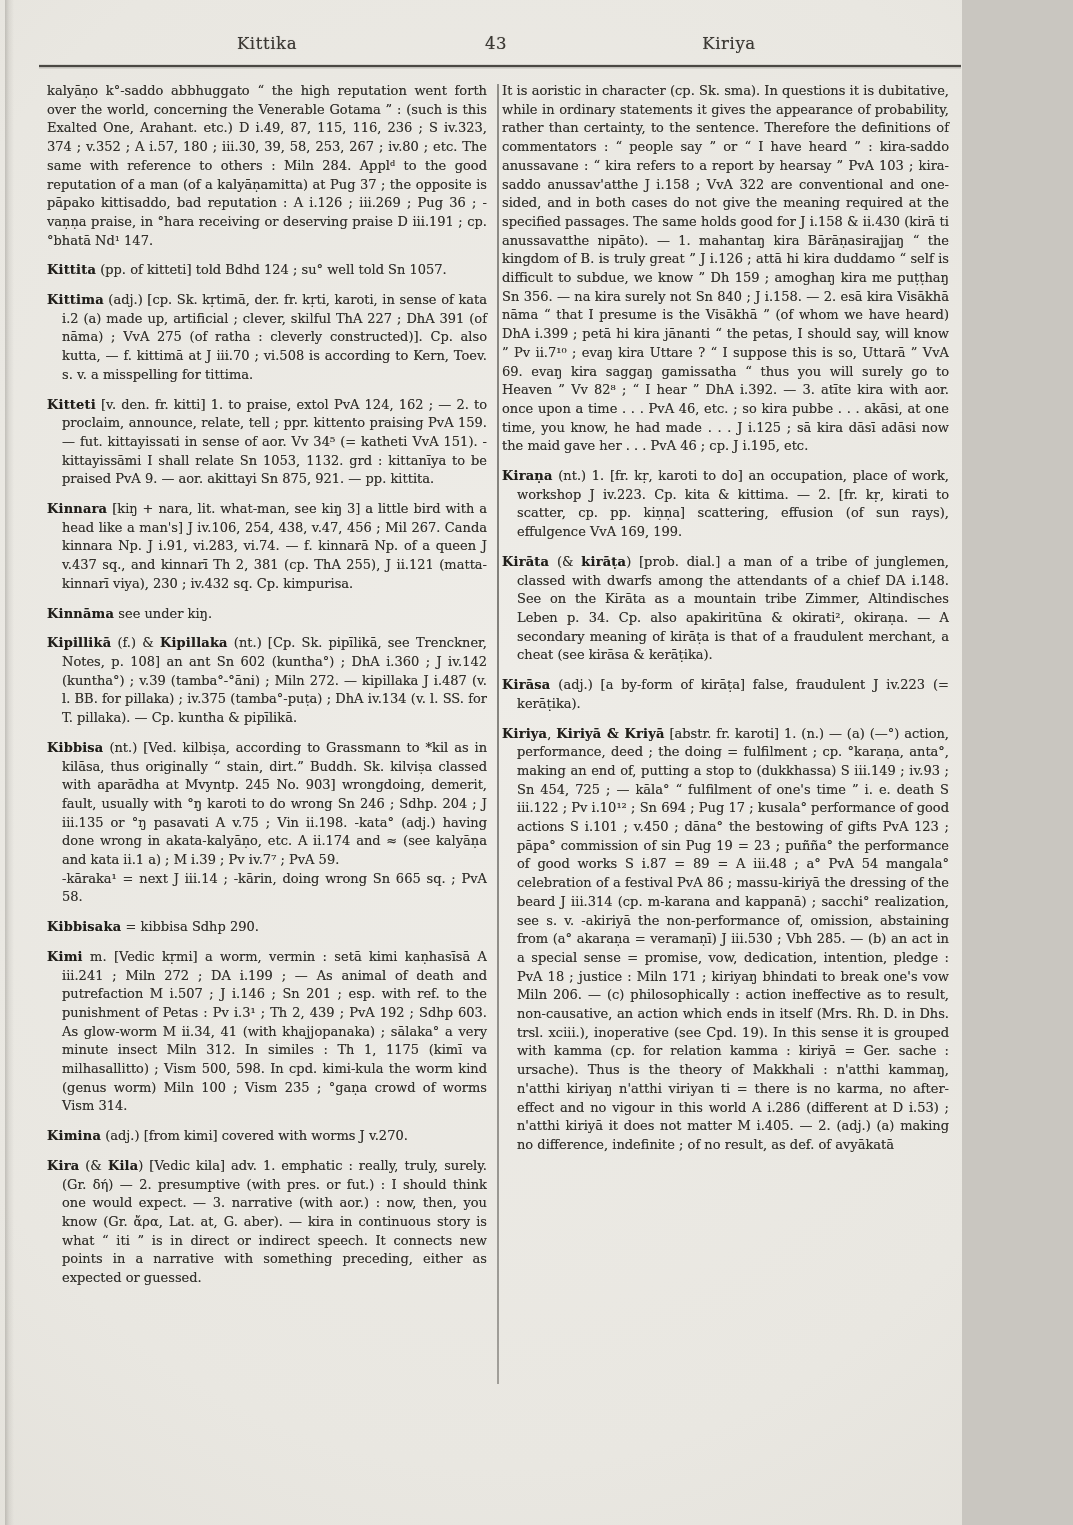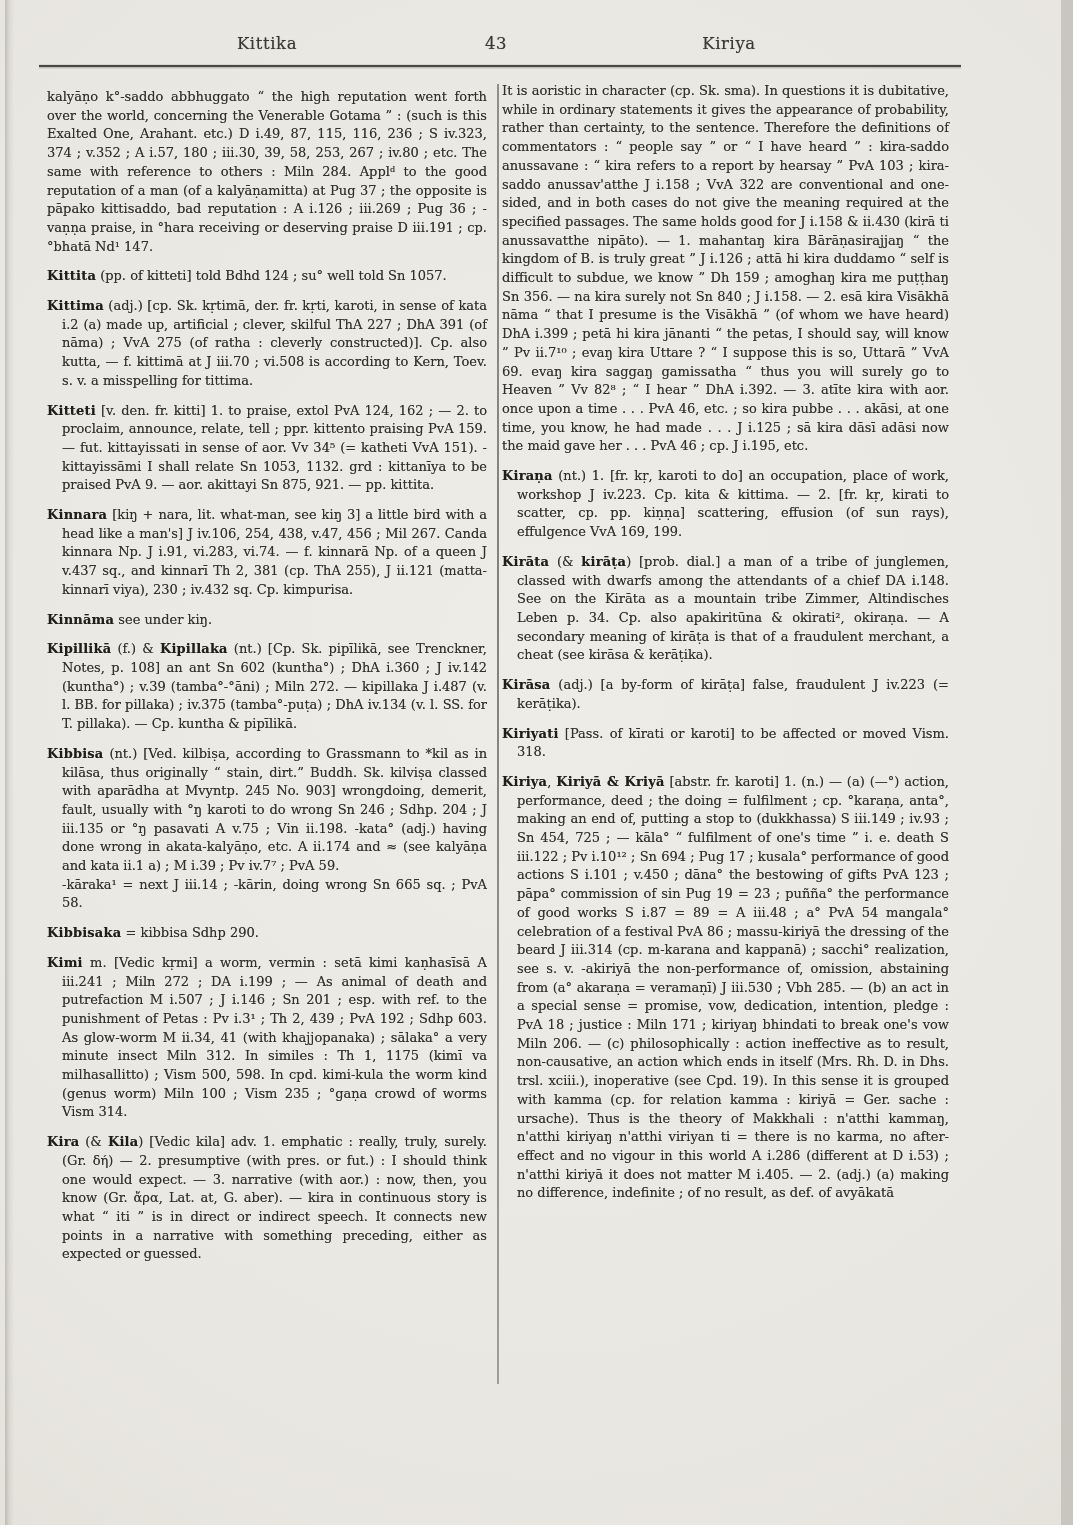--- a/index.html
+++ b/index.html
@@ -1,20 +1,20 @@
 <!DOCTYPE html>
 <html><head>
 <meta charset="utf-8">
 <style>
   html, body { margin: 0; padding: 0; }
   body { background: #c9c6c0; }
 
   .page {
     position: relative;
-    width: 1061px;
+    width: 962px;
     height: 1525px;
     overflow: hidden;
     background:
       radial-gradient(125% 95% at 52% 44%, #eeece7 0%, #e9e7e1 55%, #dfdcd5 92%, #d6d2ca 100%);
     font-family: "DejaVu Serif", serif;
     color: #32302b;
   }
 
   .scan-edge {
     position: absolute;
@@ -48,21 +48,21 @@
   }
 
   .col {
     position: absolute;
     top: 82px;
     text-align: justify;
     font-size: 13px;
     line-height: 18.7px;
     text-shadow: 0 0 0.6px rgba(46,44,40,0.55);
   }
-  .col-left  { left: 47px;  width: 440px; margin-top: 6px; }
+  .col-left  { left: 47px;  width: 440px; }
   .col-right { left: 502px; width: 447px; }
 
   .col-divider {
     position: absolute;
     left: 497px; top: 84px;
     width: 1.5px; height: 1300px;
     background: linear-gradient(180deg, rgba(72,70,65,0.55) 0%, rgba(72,70,65,0.65) 40%, rgba(72,70,65,0.45) 100%);
   }
 
   p.entry {
@@ -95,25 +95,25 @@
       <p class="entry"><b class="hw">Kittita</b><span></span><b class="hw"></b><span> (pp. of kitteti] told Bdhd 124 ; su° well told Sn 1057.</span></p>
       <p class="entry"><b class="hw">Kittima</b><span></span><b class="hw"></b><span> (adj.) [cp. Sk. kṛtimā, der. fr. kṛti, karoti, in sense of kata i.2 (a) made up, artificial ; clever, skilful ThA 227 ; DhA 391 (of nāma) ; VvA 275 (of ratha : cleverly constructed)].  Cp. also kutta, — f. kittimā at J iii.70 ; vi.508 is according to Kern, Toev. s. v. a misspelling for tittima.</span></p>
       <p class="entry"><b class="hw">Kitteti</b><span></span><b class="hw"></b><span> [v. den. fr. kitti] 1. to praise, extol PvA 124, 162 ; — 2. to proclaim, announce, relate, tell ; ppr. kittento praising PvA 159. — fut. kittayissati in sense of aor. Vv 34⁵ (= katheti VvA 151).  -kittayissāmi I shall relate Sn 1053, 1132.  grd : kittanīya to be praised PvA 9. — aor. akittayi Sn 875, 921. — pp. kittita.</span></p>
       <p class="entry"><b class="hw">Kinnara</b><span></span><b class="hw"></b><span> [kiŋ + nara, lit. what-man, see kiŋ 3] a little bird with a head like a man's] J iv.106, 254, 438, v.47, 456 ; Mil 267.  Canda kinnara Np. J i.91, vi.283, vi.74. — f. kinnarā Np. of a queen J v.437 sq., and kinnarī Th 2, 381 (cp. ThA 255), J ii.121 (matta-kinnarī viya), 230 ; iv.432 sq.  Cp. kimpurisa.</span></p>
       <p class="entry"><b class="hw">Kinnāma</b><span></span><b class="hw"></b><span> see under kiŋ.</span></p>
       <p class="entry"><b class="hw">Kipillikā</b><span> (f.) &amp; </span><b class="hw">Kipillaka</b><span> (nt.) [Cp. Sk. pipīlikā, see Trenckner, Notes, p. 108] an ant Sn 602 (kuntha°) ; DhA i.360 ; J iv.142 (kuntha°) ; v.39 (tamba°-°āni) ; Miln 272. — kipillaka J i.487 (v. l. BB. for pillaka) ; iv.375 (tamba°-puṭa) ; DhA iv.134 (v. l. SS. for T. pillaka). —  Cp. kuntha &amp; pipīlikā.</span></p>
       <p class="entry"><b class="hw">Kibbisa</b><span></span><b class="hw"></b><span> (nt.) [Ved. kilbiṣa, according to Grassmann to *kil as in kilāsa, thus originally “ stain, dirt.”  Buddh. Sk. kilviṣa classed with aparādha at Mvyntp. 245 No. 903] wrongdoing, demerit, fault, usually with °ŋ karoti to do wrong Sn 246 ; Sdhp. 204 ; J iii.135 or °ŋ pasavati A v.75 ; Vin ii.198.  -kata° (adj.) having done wrong in akata-kalyāṇo, etc.  A ii.174 and ≈ (see kalyāṇa and kata ii.1 a) ; M i.39 ; Pv iv.7⁷ ; PvA 59.
 -kāraka¹ = next J iii.14 ;  -kārin, doing wrong Sn 665 sq. ; PvA 58.</span></p>
       <p class="entry"><b class="hw">Kibbisaka</b><span></span><b class="hw"></b><span> = kibbisa Sdhp 290.</span></p>
       <p class="entry"><b class="hw">Kimi</b><span></span><b class="hw"></b><span> m. [Vedic kṛmi] a worm, vermin : setā kimi kaṇhasīsā A iii.241 ; Miln 272 ; DA i.199 ; — As animal of death and putrefaction M i.507 ; J i.146 ; Sn 201 ; esp. with ref. to the punishment of Petas : Pv i.3¹ ; Th 2, 439 ; PvA 192 ; Sdhp 603.  As glow-worm M ii.34, 41 (with khajjopanaka) ; sālaka° a very minute insect Miln 312.  In similes : Th 1, 1175 (kimī va milhasallitto) ; Vism 500, 598.  In cpd. kimi-kula the worm kind (genus worm) Miln 100 ; Vism 235 ; °gaṇa crowd of worms Vism 314.</span></p>
+      <p class="entry"><b class="hw">Kimina</b><span></span><b class="hw"></b><span> (adj.) [from kimi] covered with worms J v.270.</span></p>
       <p class="entry"><b class="hw">Kira</b><span> (&amp; </span><b class="hw">Kila</b><span>) [Vedic kila] adv. 1. emphatic : really, truly, surely.  (Gr. δή) — 2. presumptive (with pres. or fut.) : I should think one would expect. — 3. narrative (with aor.) : now, then, you know (Gr. ἄρα, Lat. at, G. aber). — kira in continuous story is what “ iti ” is in direct or indirect speech.  It connects new points in a narrative with something preceding, either as expected or guessed.</span></p>
     </div>
   <div class="col-divider"></div>
   <div class="col col-right">
       <p class="entry cont"><b class="hw"></b><span></span><b class="hw"></b><span>It is aoristic in character (cp. Sk. sma).  In questions it is dubitative, while in ordinary statements it gives the appearance of probability, rather than certainty, to the sentence.  Therefore the definitions of commentators : “ people say ” or “ I have heard ” : kira-saddo anussavane : “ kira refers to a report by hearsay ” PvA 103 ; kira-saddo anussav'atthe J i.158 ; VvA 322 are conventional and one-sided, and in both cases do not give the meaning required at the specified passages.  The same holds good for J i.158 &amp; ii.430 (kirā ti anussavatthe nipāto). — 1. mahantaŋ kira Bārāṇasirajjaŋ “ the kingdom of B. is truly great ” J i.126 ; attā hi kira duddamo “ self is difficult to subdue, we know ” Dh 159 ; amoghaŋ kira me puṭṭhaŋ Sn 356. — na kira surely not Sn 840 ; J i.158. — 2. esā kira Visākhā nāma “ that I presume is the Visākhā ” (of whom we have heard) DhA i.399 ; petā hi kira jānanti “ the petas, I should say, will know ” Pv ii.7¹⁰ ; evaŋ kira Uttare ? “ I suppose this is so, Uttarā ” VvA 69.  evaŋ kira saggaŋ gamissatha “ thus you will surely go to Heaven ” Vv 82⁸ ; “ I hear ” DhA i.392. — 3. atīte kira with aor. once upon a time . . . PvA 46, etc. ; so kira pubbe . . . akāsi, at one time, you know, he had made . . . J i.125 ; sā kira dāsī adāsi now the maid gave her . . . PvA 46 ; cp. J i.195, etc.</span></p>
       <p class="entry"><b class="hw">Kiraṇa</b><span></span><b class="hw"></b><span> (nt.) 1. [fr. kṛ, karoti to do] an occupation, place of work, workshop J iv.223.  Cp. kita &amp; kittima. — 2. [fr. kṛ, kirati to scatter, cp. pp. kiṇṇa] scattering, effusion (of sun rays), effulgence VvA 169, 199.</span></p>
       <p class="entry"><b class="hw">Kirāta</b><span> (&amp; </span><b class="hw">kirāṭa</b><span>) [prob. dial.] a man of a tribe of junglemen, classed with dwarfs among the attendants of a chief DA i.148.  See on the Kirāta as a mountain tribe Zimmer, Altindisches Leben p. 34.  Cp. also apakiritūna &amp; okirati², okiraṇa. — A secondary meaning of kirāṭa is that of a fraudulent merchant, a cheat (see kirāsa &amp; kerāṭika).</span></p>
       <p class="entry"><b class="hw">Kirāsa</b><span></span><b class="hw"></b><span> (adj.) [a by-form of kirāṭa] false, fraudulent J iv.223 (= kerāṭika).</span></p>
-      <p class="entry"><b class="hw">Kiriyati</b><span></span><b class="hw"></b><span> [Pass. of kīrati or karoti] to be affected or moved Vism. 318.</span></p>
       <p class="entry"><b class="hw">Kiriya</b><span>, </span><b class="hw">Kiriyā &amp; Kriyā</b><span> [abstr. fr. karoti] 1. (n.) — (a) (—°) action, performance, deed ; the doing = fulfilment ; cp. °karaṇa, anta°, making an end of, putting a stop to (dukkhassa) S iii.149 ; iv.93 ; Sn 454, 725 ; — kāla° “ fulfilment of one's time ” i. e. death S iii.122 ; Pv i.10¹² ; Sn 694 ; Pug 17 ; kusala° performance of good actions S i.101 ; v.450 ; dāna° the bestowing of gifts PvA 123 ; pāpa° commission of sin Pug 19 = 23 ; puñña° the performance of good works S i.87 = 89 = A iii.48 ; a° PvA 54 mangala° celebration of a festival PvA 86 ; massu-kiriyā the dressing of the beard J iii.314 (cp. m-karana and kappanā) ; sacchi° realization, see s. v. -akiriyā the non-performance of, omission, abstaining from (a° akaraṇa = veramaṇī) J iii.530 ; Vbh 285. — (b) an act in a special sense = promise, vow, dedication, intention, pledge : PvA 18 ; justice : Miln 171 ; kiriyaŋ bhindati to break one's vow Miln 206. — (c) philosophically : action ineffective as to result, non-causative, an action which ends in itself (Mrs. Rh. D. in Dhs. trsl. xciii.), inoperative (see Cpd. 19).  In this sense it is grouped with kamma (cp. for relation kamma : kiriyā = Ger. sache : ursache).  Thus is the theory of Makkhali : n'atthi kammaŋ, n'atthi kiriyaŋ n'atthi viriyan ti = there is no karma, no after-effect and no vigour in this world A i.286 (different at D i.53) ; n'atthi kiriyā it does not matter M i.405. — 2. (adj.) (a) making no difference, indefinite ; of no result, as def. of avyākatā</span></p>
     </div>
 
 </div>
 
 </body></html>

